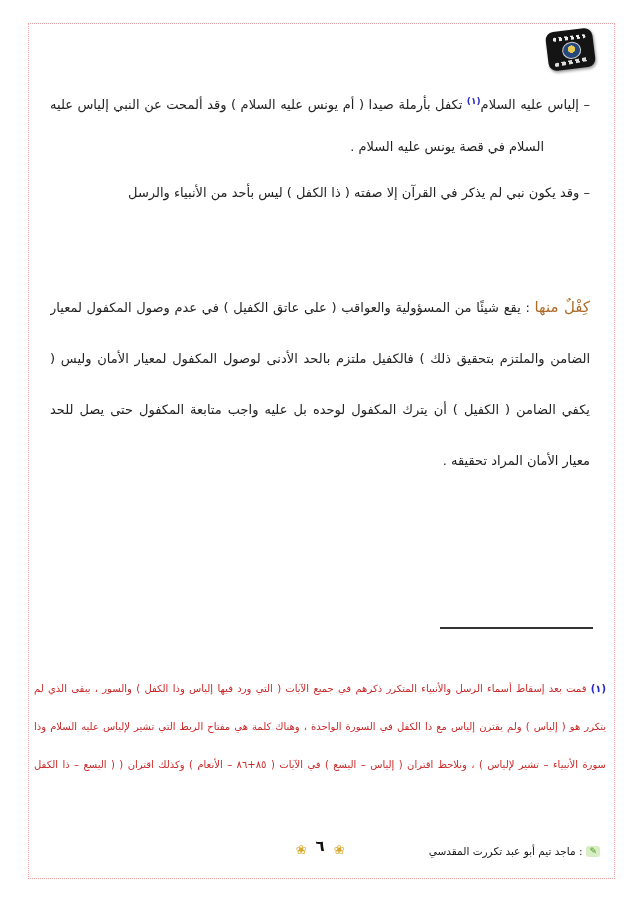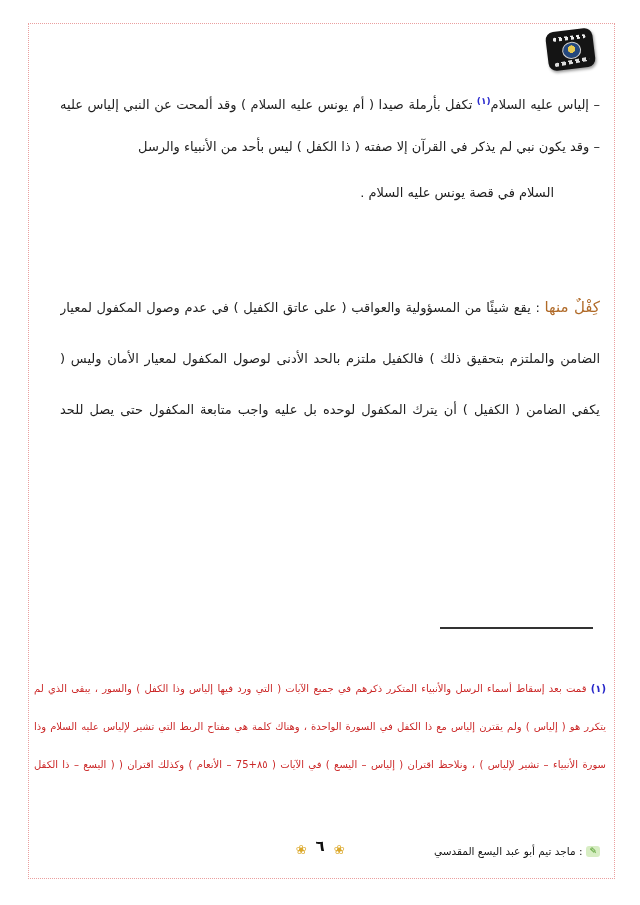--- a/index.html
+++ b/index.html
@@ -15,21 +15,21 @@
   .stamp .deco-top{position:absolute;left:7px;right:7px;top:6px;height:4px;border-radius:2px;
        background:repeating-linear-gradient(90deg,rgba(255,255,255,.92) 0 3px,transparent 3px 6px)}
   .stamp .deco-bottom{position:absolute;left:6px;right:6px;bottom:5px;height:4px;border-radius:2px;
        transform:rotate(-4deg);
        background:repeating-linear-gradient(90deg,rgba(255,255,255,.85) 0 4px,transparent 4px 7px)}
   .stamp .emblem{position:absolute;left:15px;top:12px;width:17px;height:15px;border-radius:50%;
        background:radial-gradient(circle at 50% 42%,#e7c94f 0 30%,#24477d 32% 74%,#d8d8d8 76% 100%);
        border:1px solid #cfcfcf}
 
   .rtl{direction:rtl;unicode-bidi:embed}
-  .main-block{position:absolute;left:60px;width:540px;color:#1e1e1e;font-size:13px}
+  .main-block{position:absolute;left:50px;width:540px;color:#1e1e1e;font-size:13px}
   .bullets{top:78px}
   .bullets .line{height:46px;line-height:46px;overflow:hidden}
   .para{top:282px}
   .para .line{height:51px;line-height:51px;overflow:hidden}
   .just{text-align:justify;text-align-last:justify;-moz-text-align-last:justify}
   .rightal{text-align:right;text-align-last:right}
   .indent{padding-right:46px}
   .fn-ref{color:#2a2ace;font-size:9px;vertical-align:super;font-weight:bold}
   .keyword{color:#b06a28;font-weight:normal;font-size:15px}
 
@@ -53,40 +53,41 @@
 <div class="border-frame"></div>
 
 <div class="stamp">
   <span class="deco-top"></span>
   <span class="emblem"></span>
   <span class="deco-bottom"></span>
 </div>
 
 <div class="main-block bullets rtl">
   <div class="line just"><span>– إلياس عليه السلام</span><sup class="fn-ref">(١)</sup> <span>تكفل بأرملة صيدا ( أم يونس عليه السلام ) وقد ألمحت عن النبي إلياس عليه</span></div>
+  <div class="line rightal indent">السلام في قصة يونس عليه السلام .</div>
   <div class="line rightal">– وقد يكون نبي لم يذكر في القرآن إلا صفته ( ذا الكفل ) ليس بأحد من الأنبياء والرسل</div>
-  <div class="line rightal indent">السلام في قصة يونس عليه السلام .</div>
 </div>
 
 <div class="main-block para rtl">
   <div class="line just"><span class="keyword">كِفْلٌ منها</span> <span>: يقع شيئًا من المسؤولية والعواقب ( على عاتق الكفيل ) في عدم وصول المكفول لمعيار الأمان خلال</span></div>
   <div class="line just">الضامن والملتزم بتحقيق ذلك ) فالكفيل ملتزم بالحد الأدنى لوصول المكفول لمعيار الأمان وليس ( الإخفاق ) فلا</div>
   <div class="line just">يكفي الضامن ( الكفيل ) أن يترك المكفول لوحده بل عليه واجب متابعة المكفول حتى يصل للحد الأدنى من</div>
+  <div class="line rightal">معيار الأمان المراد تحقيقه .</div>
 </div>
 
 <div class="fn-sep"></div>
 
 <div class="footnote rtl">
   <div class="line just"><span class="fn-marker">(١)</span> <span>قمت بعد إسقاط أسماء الرسل والأنبياء المتكرر ذكرهم في جميع الآيات ( التي ورد فيها إلياس وذا الكفل ) والسور ، يبقى الذي لم</span></div>
   <div class="line just">يتكرر هو ( إلياس ) ولم يقترن إلياس مع ذا الكفل في السورة الواحدة ، وهناك كلمة هي مفتاح الربط التي تشير لإلياس عليه السلام وذا الكفل</div>
-  <div class="line just">سورة الأنبياء – تشير لإلياس ) ، ونلاحظ اقتران ( إلياس – اليسع ) في الآيات ( ٨٥+75 – الأنعام ) وكذلك اقتران ( ( اليسع – ذا الكفل</div>
+  <div class="line just">سورة الأنبياء – تشير لإلياس ) ، ونلاحظ اقتران ( إلياس – اليسع ) في الآيات ( ٨٥+٨٦ – الأنعام ) وكذلك اقتران ( ( اليسع – ذا الكفل</div>
 </div>
 
 <div class="footer-page">
   <span class="flower">❀</span>
   <span class="page-num">٦</span>
   <span class="flower">❀</span>
 </div>
 
 <div class="footer-author">
   <span class="pen-badge">✎</span>
-  <span>: ماجد تيم أبو عبد اليسع المقدسي</span>
+  <span>: ماجد تيم أبو عبد تكررت المقدسي</span>
 </div>
 
 </body></html>

